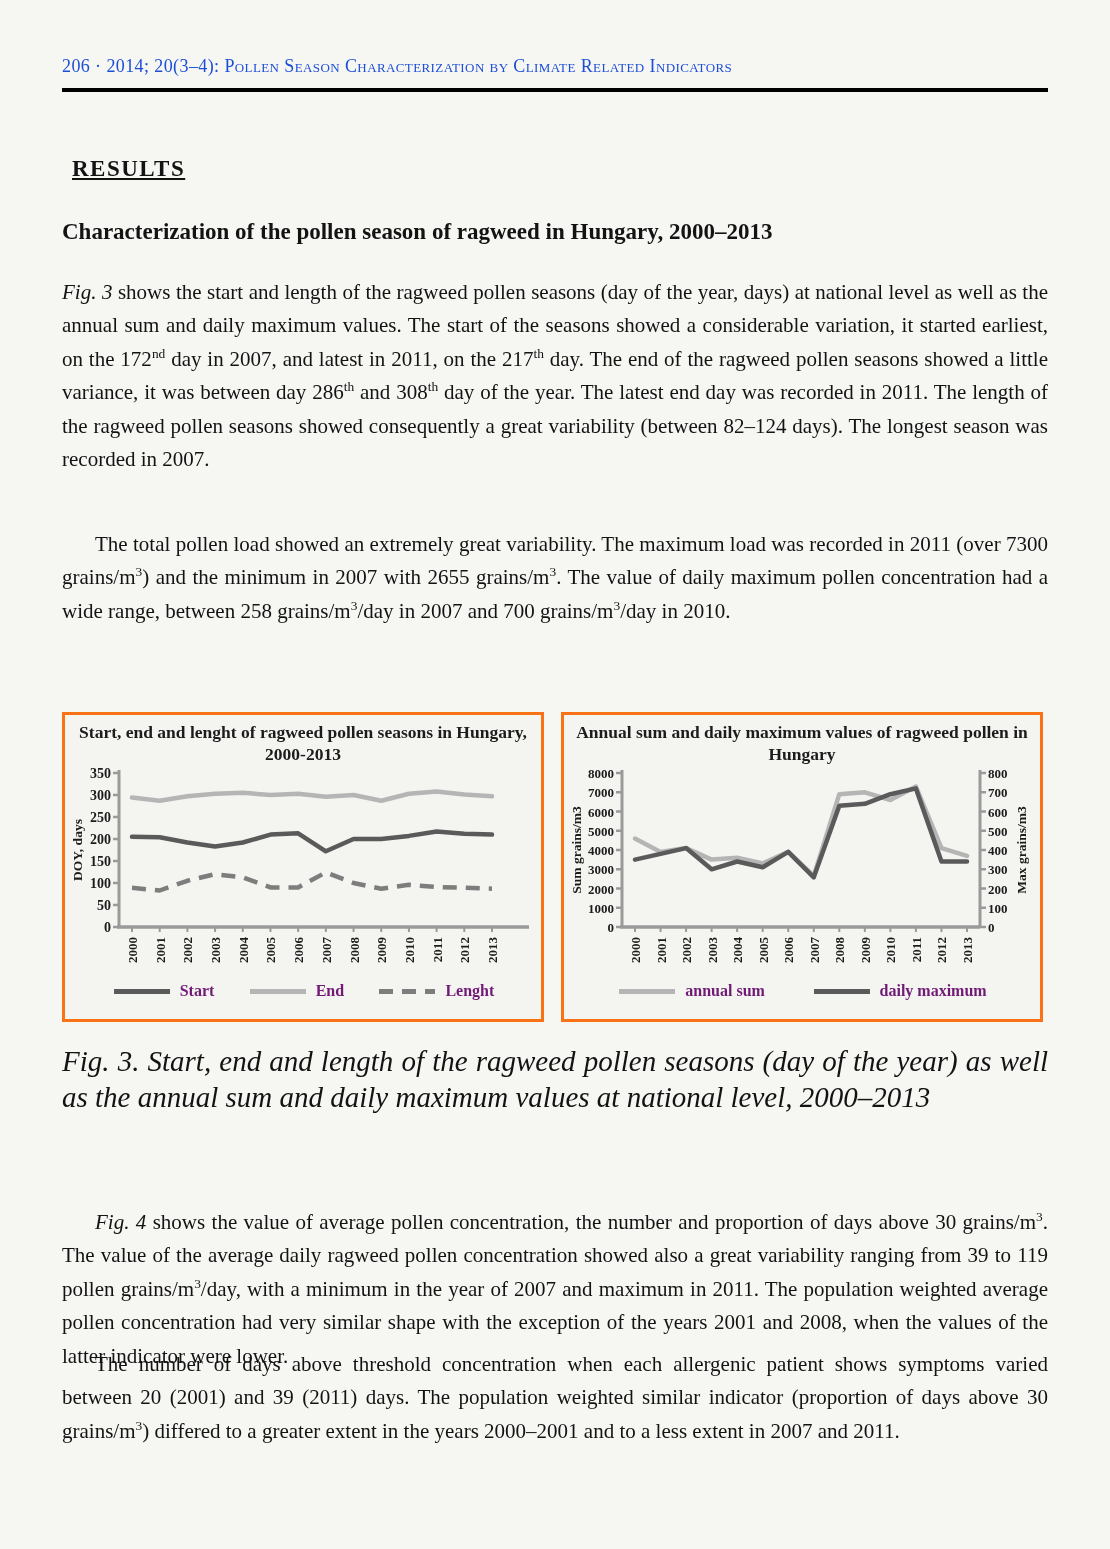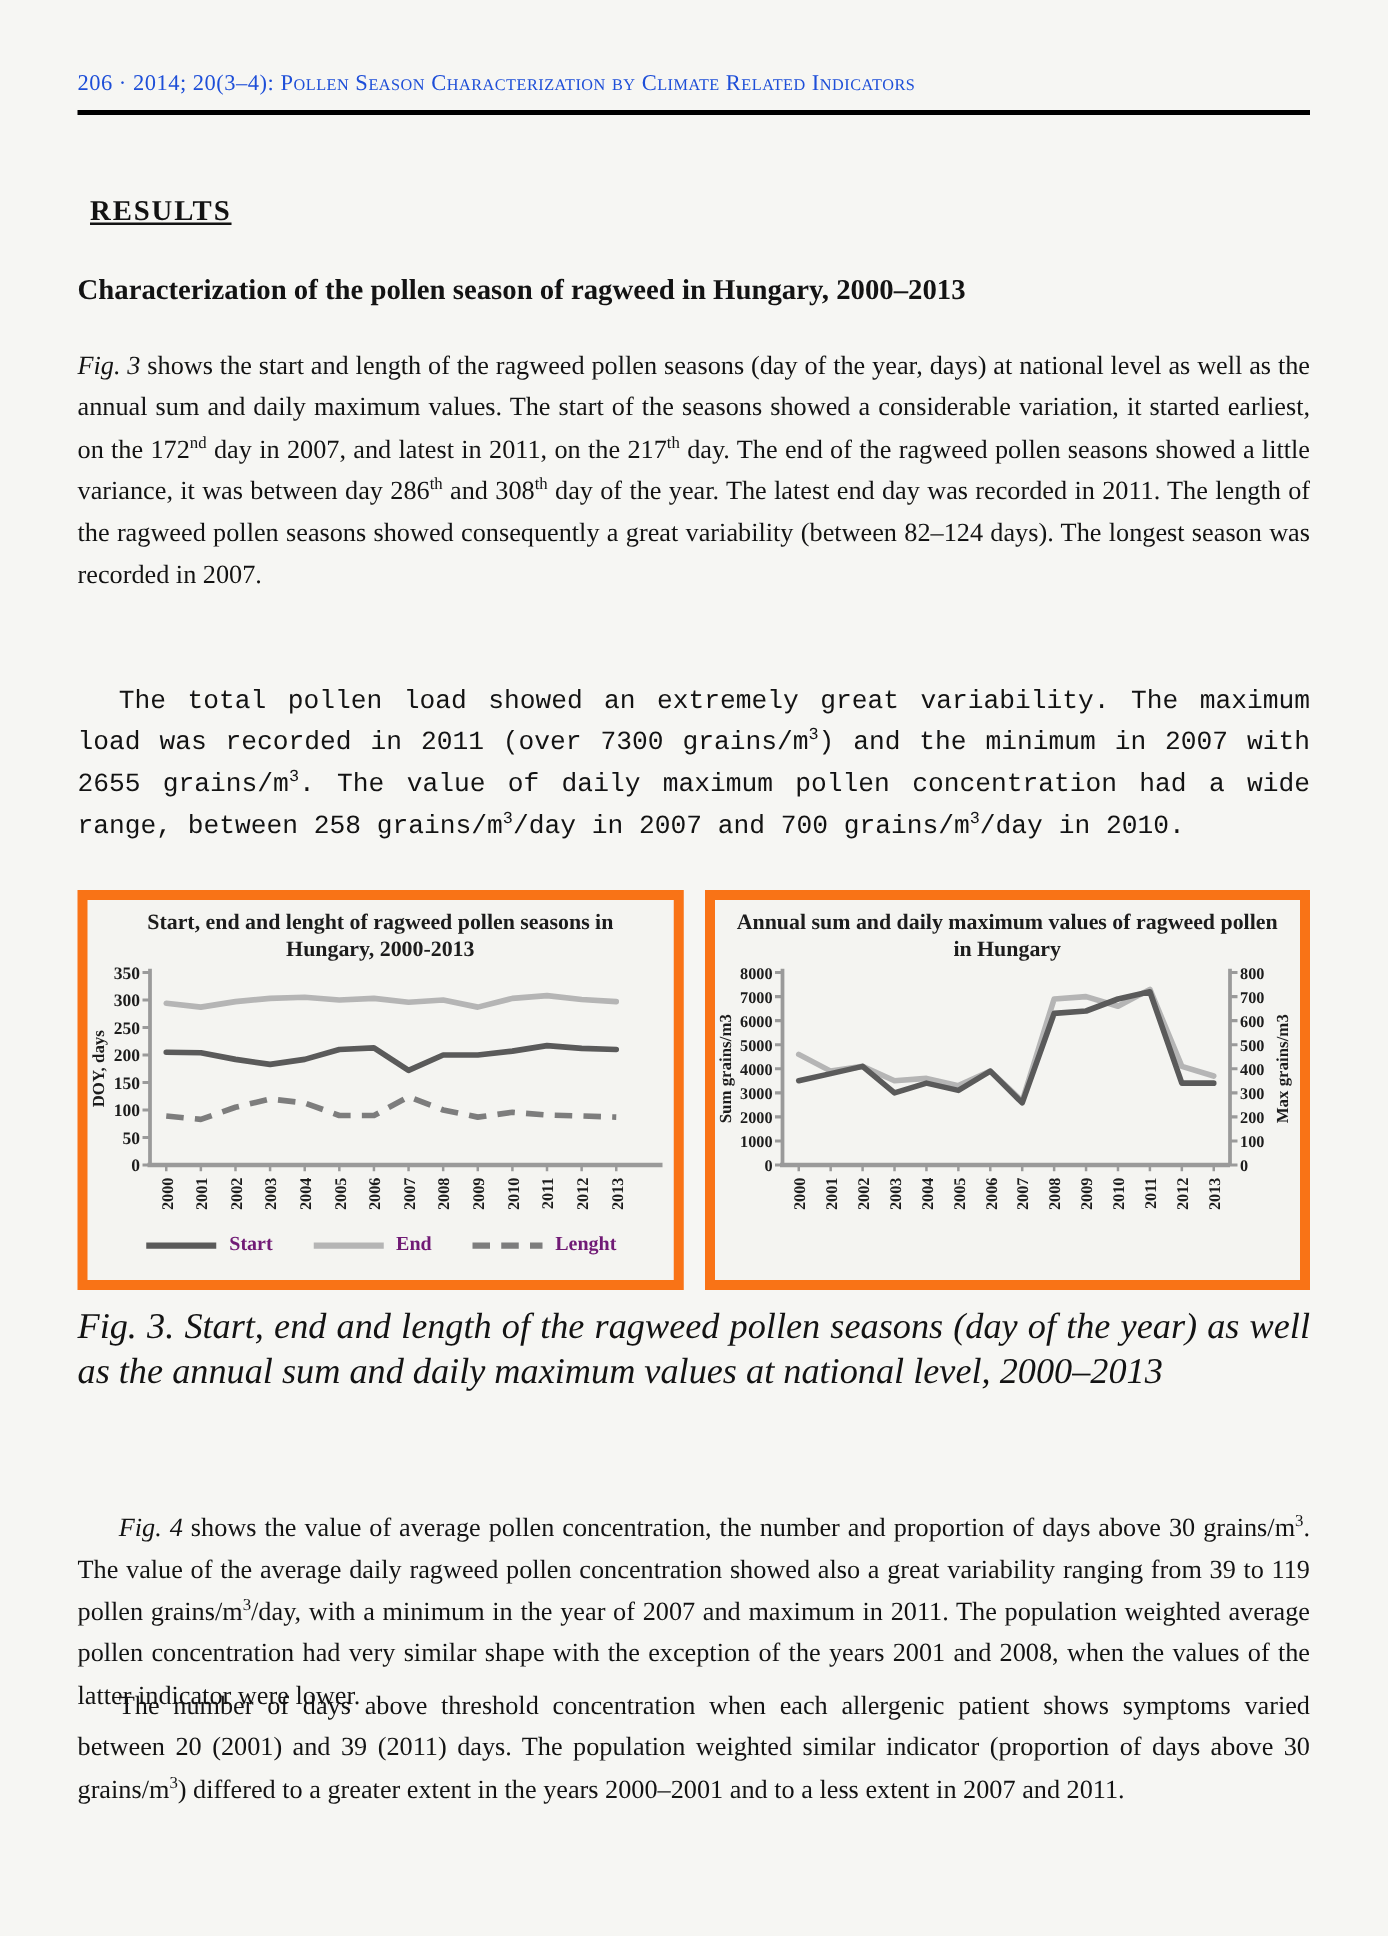--- a/index.html
+++ b/index.html
@@ -23,25 +23,25 @@
   .results { top:146px; font-size:23px; font-weight:bold; margin:10px; letter-spacing:1.5px;text-decoration:underline; }
   .section { top:219px; font-size:23px; font-weight:bold; margin:0; }
   p.body {
     margin:0;
     font-size:21px;
     line-height:33.4px;
     text-align:justify;
   }
   .ind { text-indent:33px; }
   .p1 { top:276px; }
-  .p2 { top:545px;font-family:Liberation Mono, monospace; }
+  .p2 { top:528px; }
   .figs { top:712px; display:flex; gap:17px; }
   .chartbox {
     width:476px; height:300px;
-    border:8px solid #f97316;
+    border:3px solid #f97316;
     background:#f4f4f1;
     padding:4px 0 0 0;
     box-sizing:content-box;
     overflow:hidden;
   }
   .ctitle {
     font-size:17.5px; font-weight:bold; text-align:center;
     line-height:22px; color:#1c1c1c; padding:2px 12px 0 12px;
   }
   .cplot { display:block; margin:0 auto; }
@@ -220,20 +220,34 @@
           <text x="350.9230769230769" y="172" text-anchor="end" font-size="13" transform="rotate(-90 350.9230769230769 172)">2011</text>
           <line x1="371.46153846153845" y1="162" x2="371.46153846153845" y2="167" stroke="#9a9a9a" stroke-width="2"></line>
           <text x="376.46153846153845" y="172" text-anchor="end" font-size="13" transform="rotate(-90 376.46153846153845 172)">2012</text>
           <line x1="397" y1="162" x2="397" y2="167" stroke="#9a9a9a" stroke-width="2"></line>
           <text x="402" y="172" text-anchor="end" font-size="13" transform="rotate(-90 402 172)">2013</text>
           <text x="11" y="85" text-anchor="middle" font-size="13.5" transform="rotate(-90 11 85)">Sum grains/m3</text>
           <text x="456" y="85" text-anchor="middle" font-size="13.5" transform="rotate(-90 456 85)">Max grains/m3</text>
           <polyline points="65,73.5 90.53846153846155,86.9 116.07692307692308,83.1 141.6153846153846,94.6 167.15384615384616,92.7 192.69230769230768,98.5 218.23076923076923,86.9 243.76923076923077,110.9 269.3076923076923,29.2 294.8461538461538,27.3 320.38461538461536,35.0 345.9230769230769,21.5 371.46153846153845,83.1 397,90.8" fill="none" stroke="#b5b5b5" stroke-width="4.5" stroke-linejoin="round" stroke-linecap="round" stroke-dasharray="none"></polyline>
           <polyline points="65,94.6 90.53846153846155,88.9 116.07692307692308,83.1 141.6153846153846,104.3 167.15384615384616,96.5 192.69230769230768,102.3 218.23076923076923,86.9 243.76923076923077,112.3 269.3076923076923,40.7 294.8461538461538,38.8 320.38461538461536,29.2 345.9230769230769,23.4 371.46153846153845,96.5 397,96.5" fill="none" stroke="#5a5a5a" stroke-width="4.5" stroke-linejoin="round" stroke-linecap="round" stroke-dasharray="none"></polyline>
         </svg>
+      <div class="legend">
+          <div class="legend-item">
+            <svg width="60" height="9">
+              <line x1="2" y1="4.5" x2="58" y2="4.5" stroke="#b5b5b5" stroke-width="5" stroke-dasharray="none"></line>
+            </svg>
+            <span>annual sum</span>
+          </div>
+          <div class="legend-item">
+            <svg width="60" height="9">
+              <line x1="2" y1="4.5" x2="58" y2="4.5" stroke="#5a5a5a" stroke-width="5" stroke-dasharray="none"></line>
+            </svg>
+            <span>daily maximum</span>
+          </div>
+        </div>
     </div>
   </div>
 
   <p class="abs caption"><span class="it">Fig. 3. Start, end and length of the ragweed pollen seasons (day of the year) as well as the annual sum and daily maximum values at national level, 2000–2013</span></p>
 
   <p class="abs body p3 ind"><span class="it">Fig. 4</span><span> shows the value of average pollen concentration, the number and proportion of days above 30 grains/m</span><sup>3</sup><span>. The value of the average daily ragweed pollen concentration showed also a great variability ranging from 39 to 119 pollen grains/m</span><sup>3</sup><span>/day, with a minimum in the year of 2007 and maximum in 2011. The population weighted average pollen concentration had very similar shape with the exception of the years 2001 and 2008, when the values of the latter indicator were lower.</span></p>
   <p class="abs body p4 ind"><span>The number of days above threshold concentration when each allergenic patient shows symptoms varied between 20 (2001) and 39 (2011) days. The population weighted similar indicator (proportion of days above 30 grains/m</span><sup>3</sup><span>) differed to a greater extent in the years 2000–2001 and to a less extent in 2007 and 2011.</span></p>
 
 </div>
 

